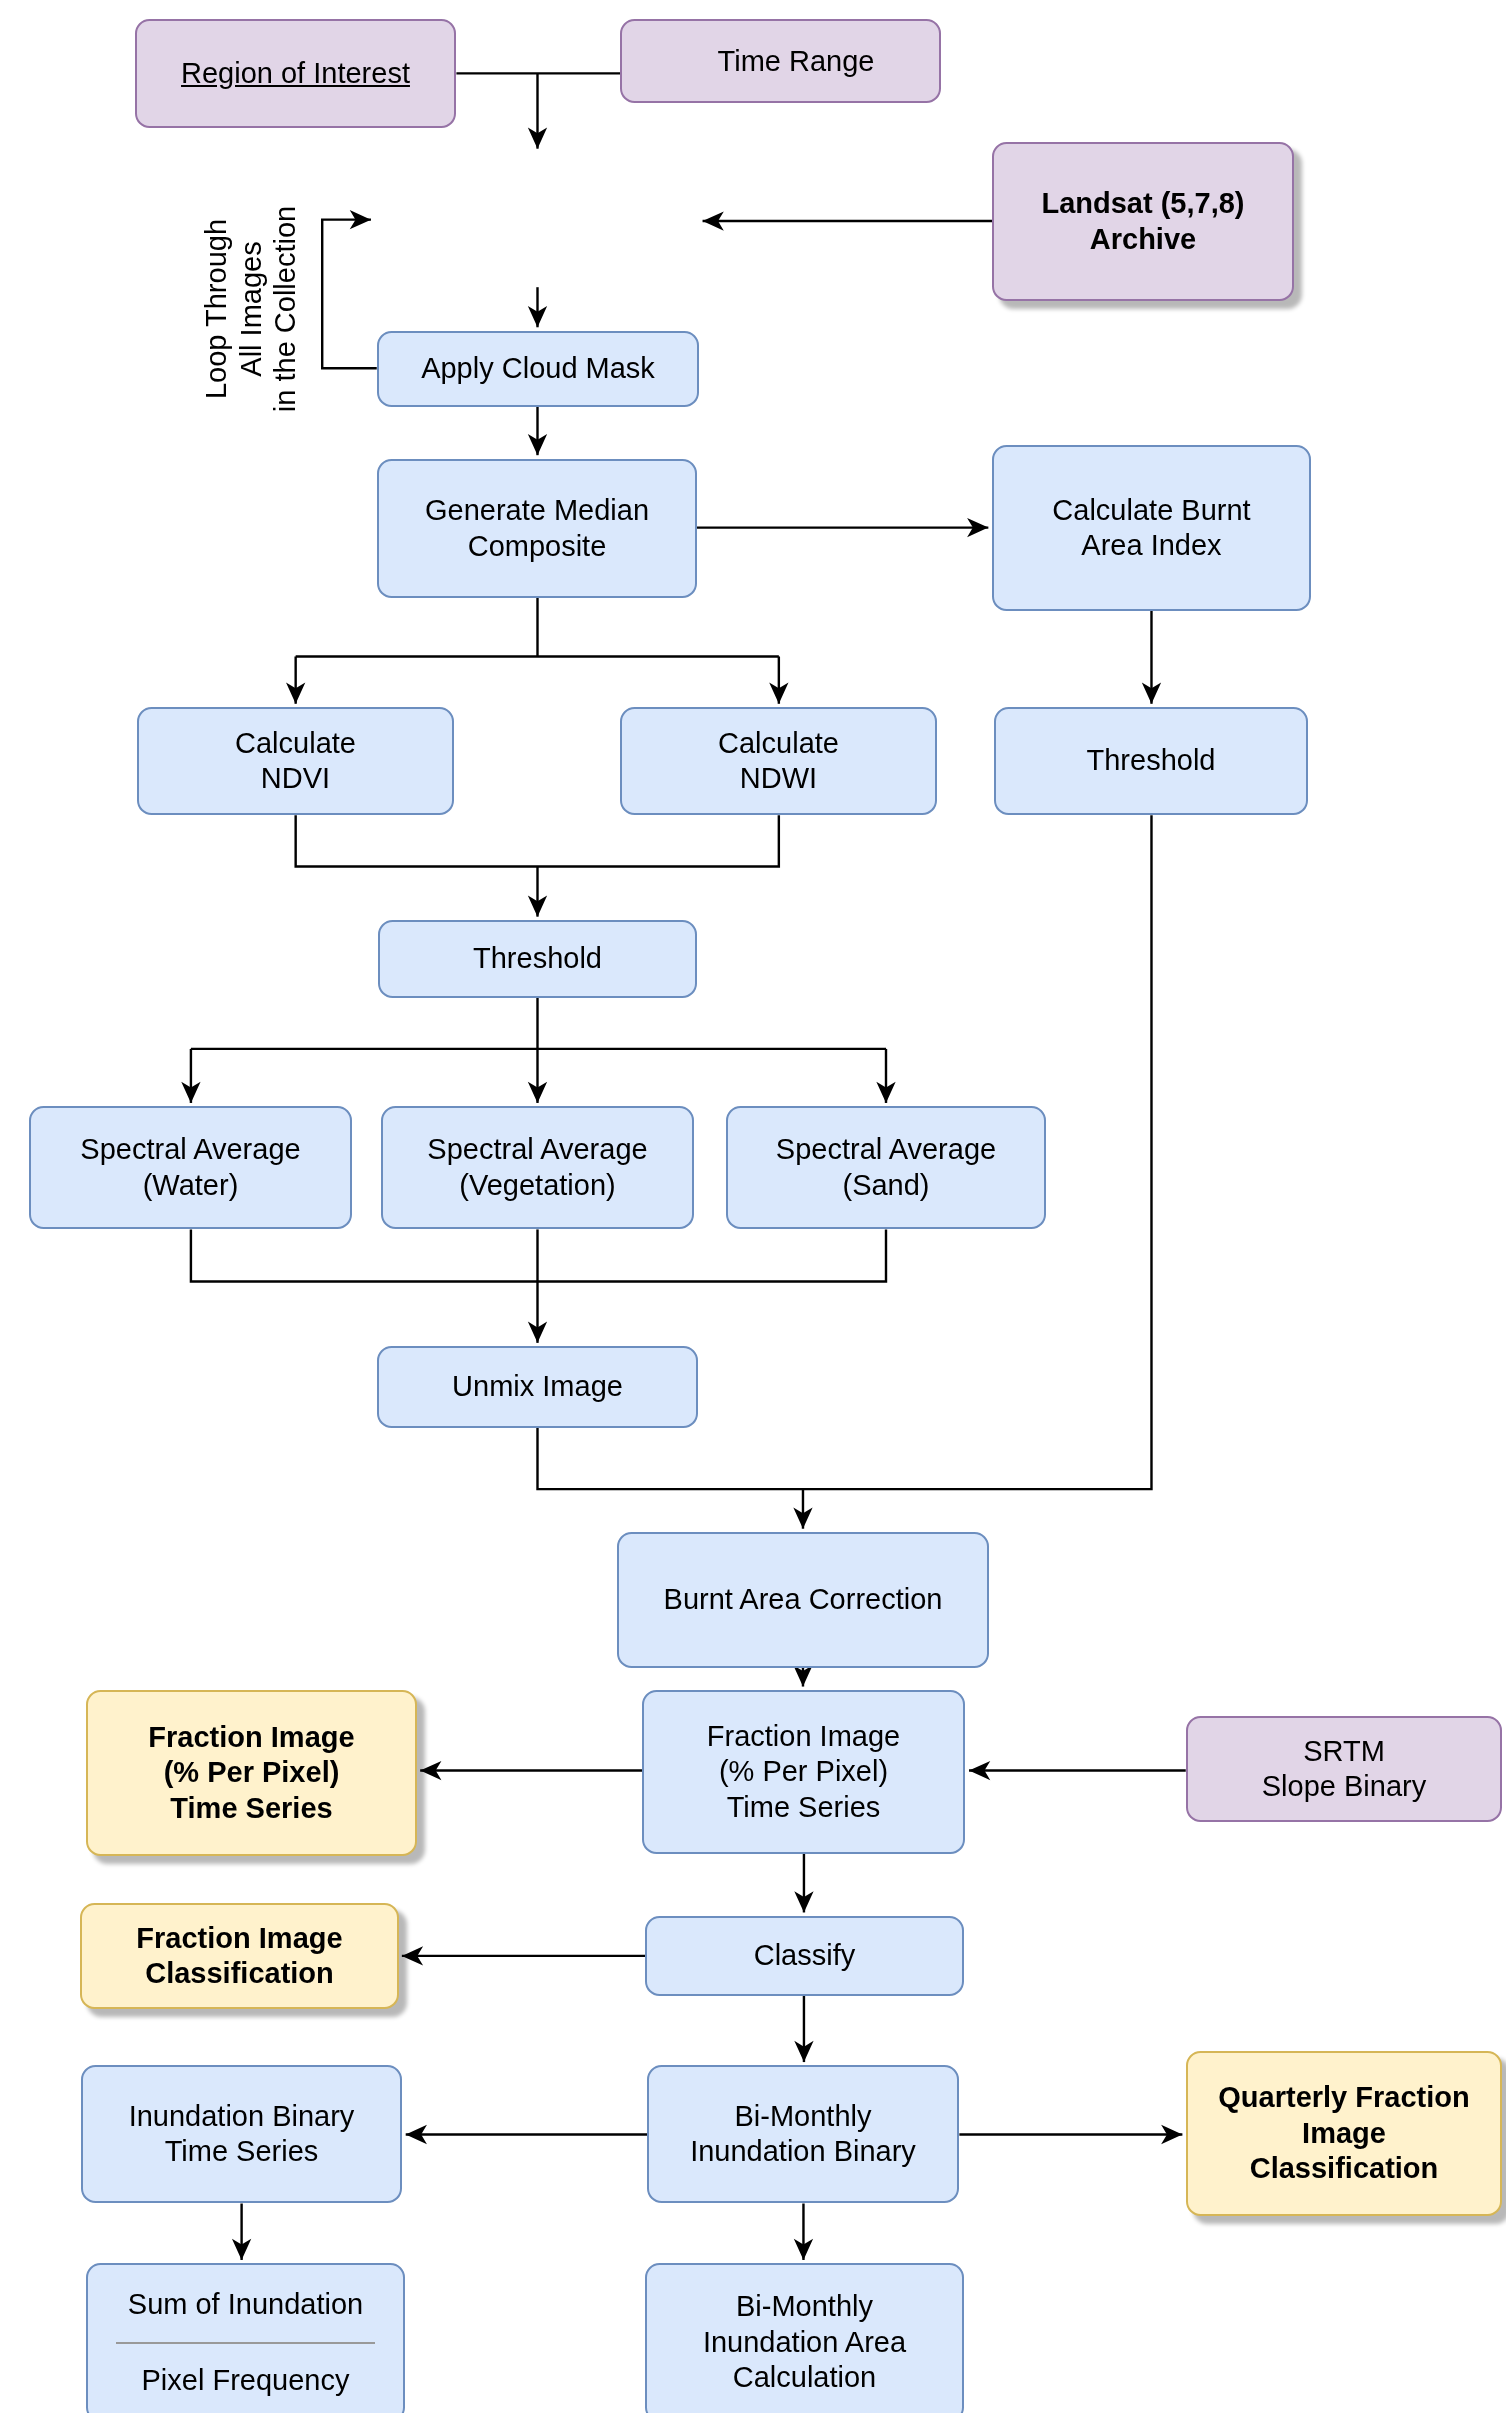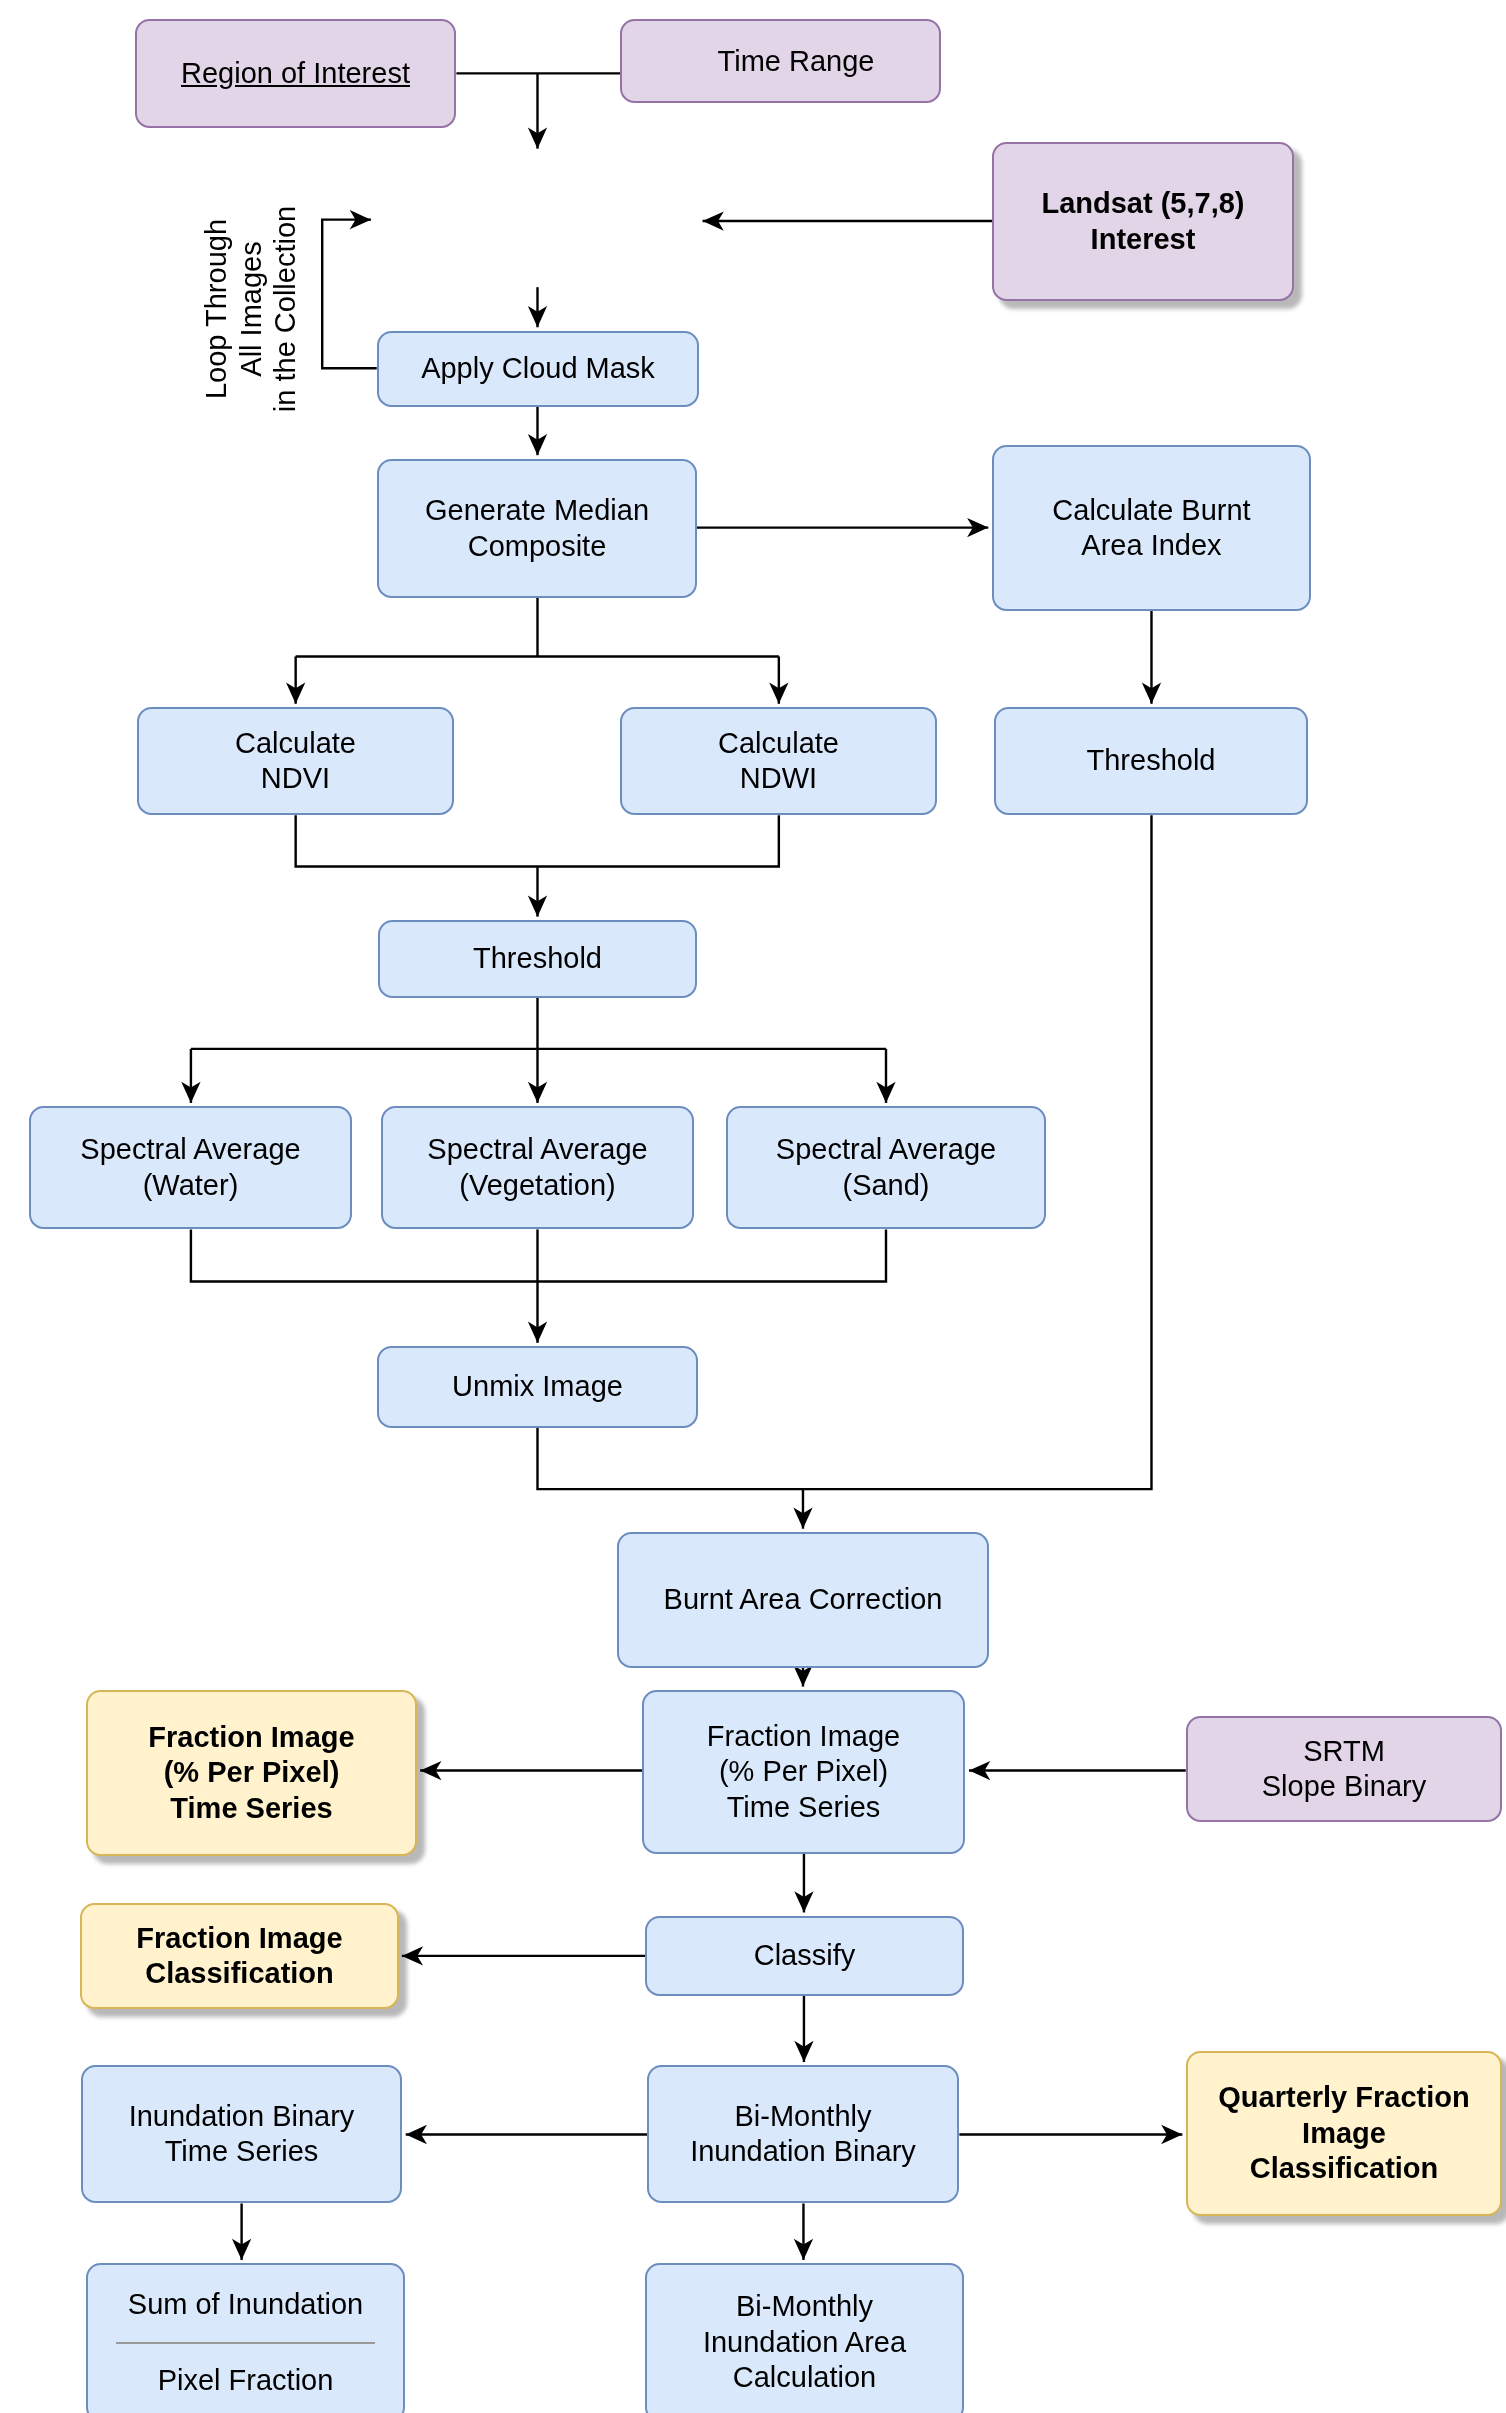--- a/index.html
+++ b/index.html
@@ -87,21 +87,21 @@
   </svg>
 
   <div class="node node--purple" style="left:135px; top:19.3px; width:321px; height:109px;text-decoration:underline;">
     <span class="node-label">Region of Interest</span>
   </div>
   <div class="node node--purple" style="left:620px; top:19.3px; width:321px; height:84px;padding-left:31px;">
     <span class="node-label">Time Range</span>
   </div>
   <div class="node node--purple node--bold node--shadow" style="left:992px; top:142px; width:302px; height:159px;">
     <span class="node-label">Landsat (5,7,8)
-Interest</span>
+Archive</span>
   </div>
 
   <div class="loop-note" style="left:99px; top:246px; width:304px; height:126px;">Loop Through
 All Images
 in the Collection</div>
 
   <div class="node node--blue" style="left:377px; top:331px; width:322px; height:76px;">
     <span class="node-label">Apply Cloud Mask</span>
   </div>
   <div class="node node--blue" style="left:377px; top:459px; width:320px; height:139px;">
@@ -177,21 +177,21 @@
   <div class="node node--yellow node--bold node--shadow" style="left:1186px; top:2051px; width:316px; height:165px;">
     <span class="node-label">Quarterly Fraction
 Image
 Classification</span>
   </div>
 
   <div class="node node--blue" style="left:86px; top:2263px; width:319px; height:159px;">
     <div class="fraction">
       <span class="node-label">Sum of Inundation</span>
       <div class="fraction-divider"></div>
-      <span class="node-label">Pixel Fraction</span>
+      <span class="node-label">Pixel Frequency</span>
     </div>
   </div>
   <div class="node node--blue" style="left:645px; top:2263px; width:319px; height:159px;">
     <span class="node-label">Bi-Monthly
 Inundation Area
 Calculation</span>
   </div>
 
 </div>
 

